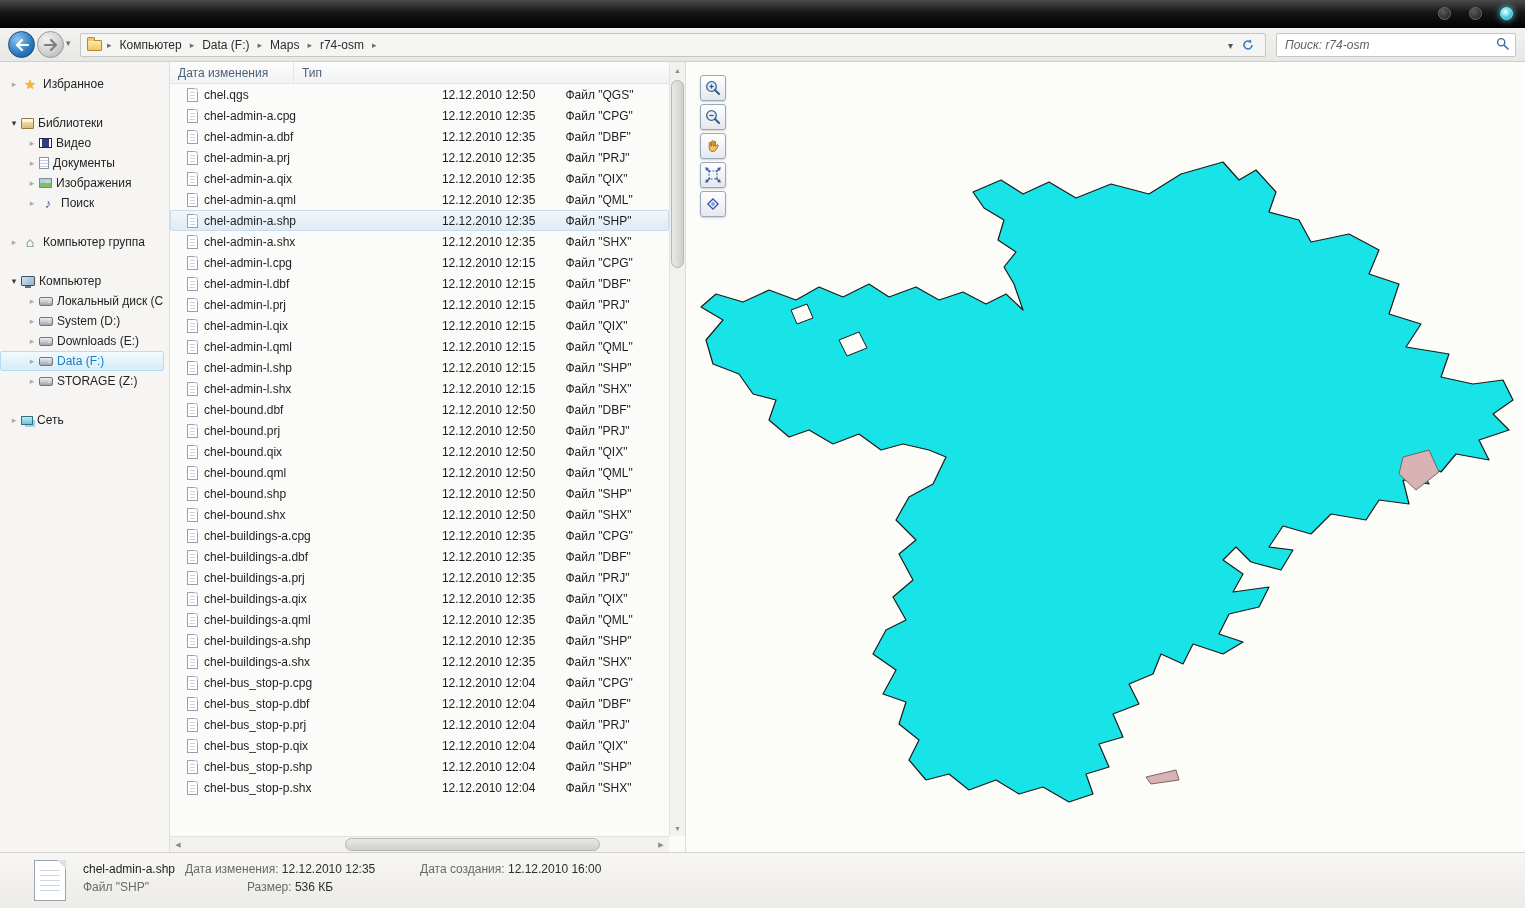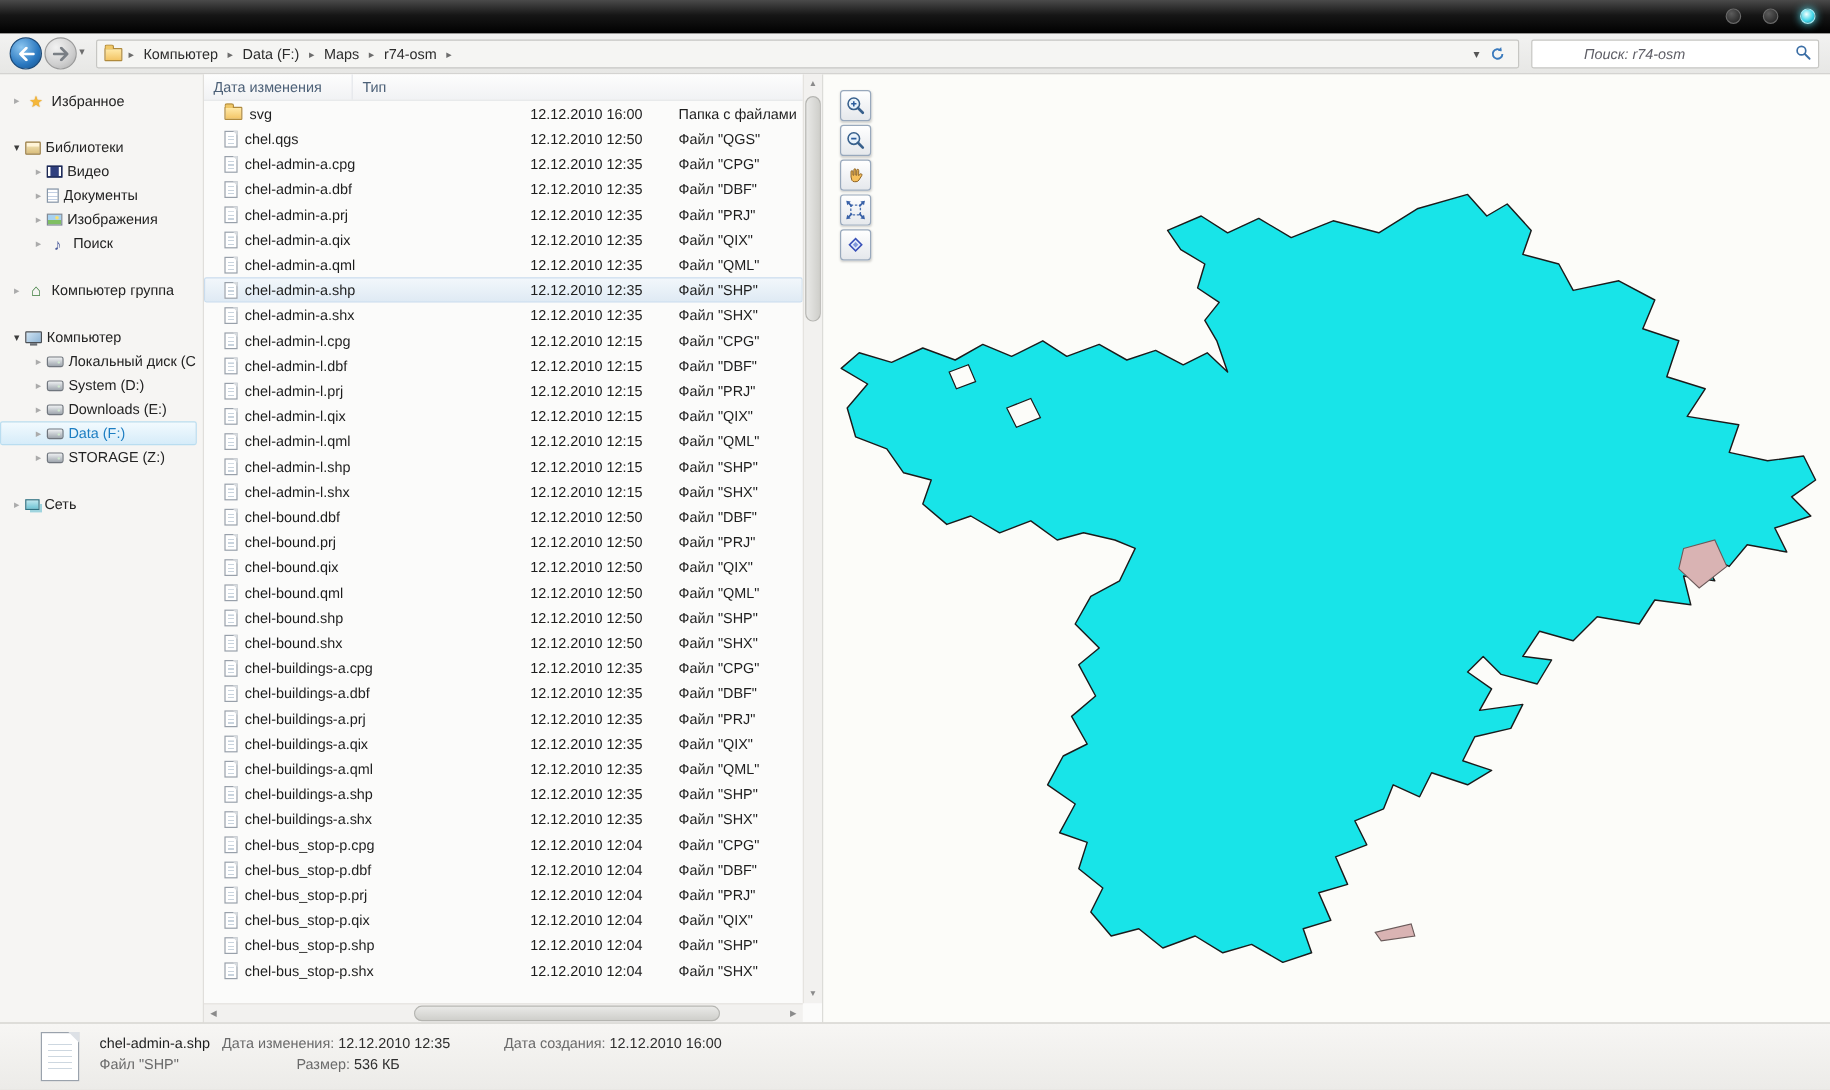--- a/index.html
+++ b/index.html
@@ -29,21 +29,21 @@
     border:1px solid #c6c6c3;border-radius:2px;display:flex;align-items:center;padding:0 6px;}
   .ab-folder{margin-right:4px;}
   .crumb{padding:0 7px;color:#2c2c2c;white-space:nowrap;}
   .crumb-sep{color:#6d6d6d;font-size:9px;padding:0 1px;}
   .breadcrumb{display:flex;align-items:center;}
   .ab-chevron{margin-left:auto;color:#555;font-size:10px;padding:0 8px;}
   .ab-refresh{padding-right:4px;display:flex;align-items:center;}
   .searchbox{position:absolute;left:1276px;top:5px;width:240px;height:24px;background:#fff;
     border:1px solid #c6c6c3;border-radius:2px;display:flex;align-items:center;padding:0 6px;}
   .searchbox input{flex:1;border:none;outline:none;font:italic 12px "Liberation Sans",sans-serif;
-    color:#444;background:transparent;margin-left:35px;}
+    color:#444;background:transparent;}
   .searchbox input::placeholder{color:#5e5e66;font-style:italic;opacity:1;}
 
   
   .sidebar{position:absolute;left:0;top:62px;width:170px;bottom:56px;background:#f6f5f3;
     padding-top:12px;border-right:1px solid #e0dedb;}
   .nav-item{height:20px;display:flex;align-items:center;color:#232323;margin-right:5px;
     border:1px solid transparent;}
   .nav-item.gap{margin-top:19px;}
   .nav-item.selected{background:linear-gradient(#f2fafe,#d6ecf9);border-color:#b9ddf0;
     border-radius:2px;color:#1d7ec2;}
@@ -274,28 +274,20 @@
     <div class="hcol hdate">
         <span>Дата изменения</span>
       </div>
     <div class="hcol htype">
         <span>Тип</span>
       </div>
   </div>
   <div class="file-list-body">
       <div class="file-row">
         <div class="col col-name">
-          <span class="fic-folder"></span>
-          <span class="fname">svg</span>
-        </div>
-        <div class="col col-date">12.12.2010 16:00</div>
-        <div class="col col-type">Папка с файлами</div>
-      </div>
-      <div class="file-row">
-        <div class="col col-name">
           <span class="fic-file"></span>
           <span class="fname">chel.qgs</span>
         </div>
         <div class="col col-date">12.12.2010 12:50</div>
         <div class="col col-type">Файл "QGS"</div>
       </div>
       <div class="file-row">
         <div class="col col-name">
           <span class="fic-file"></span>
           <span class="fname">chel-admin-a.cpg</span>

